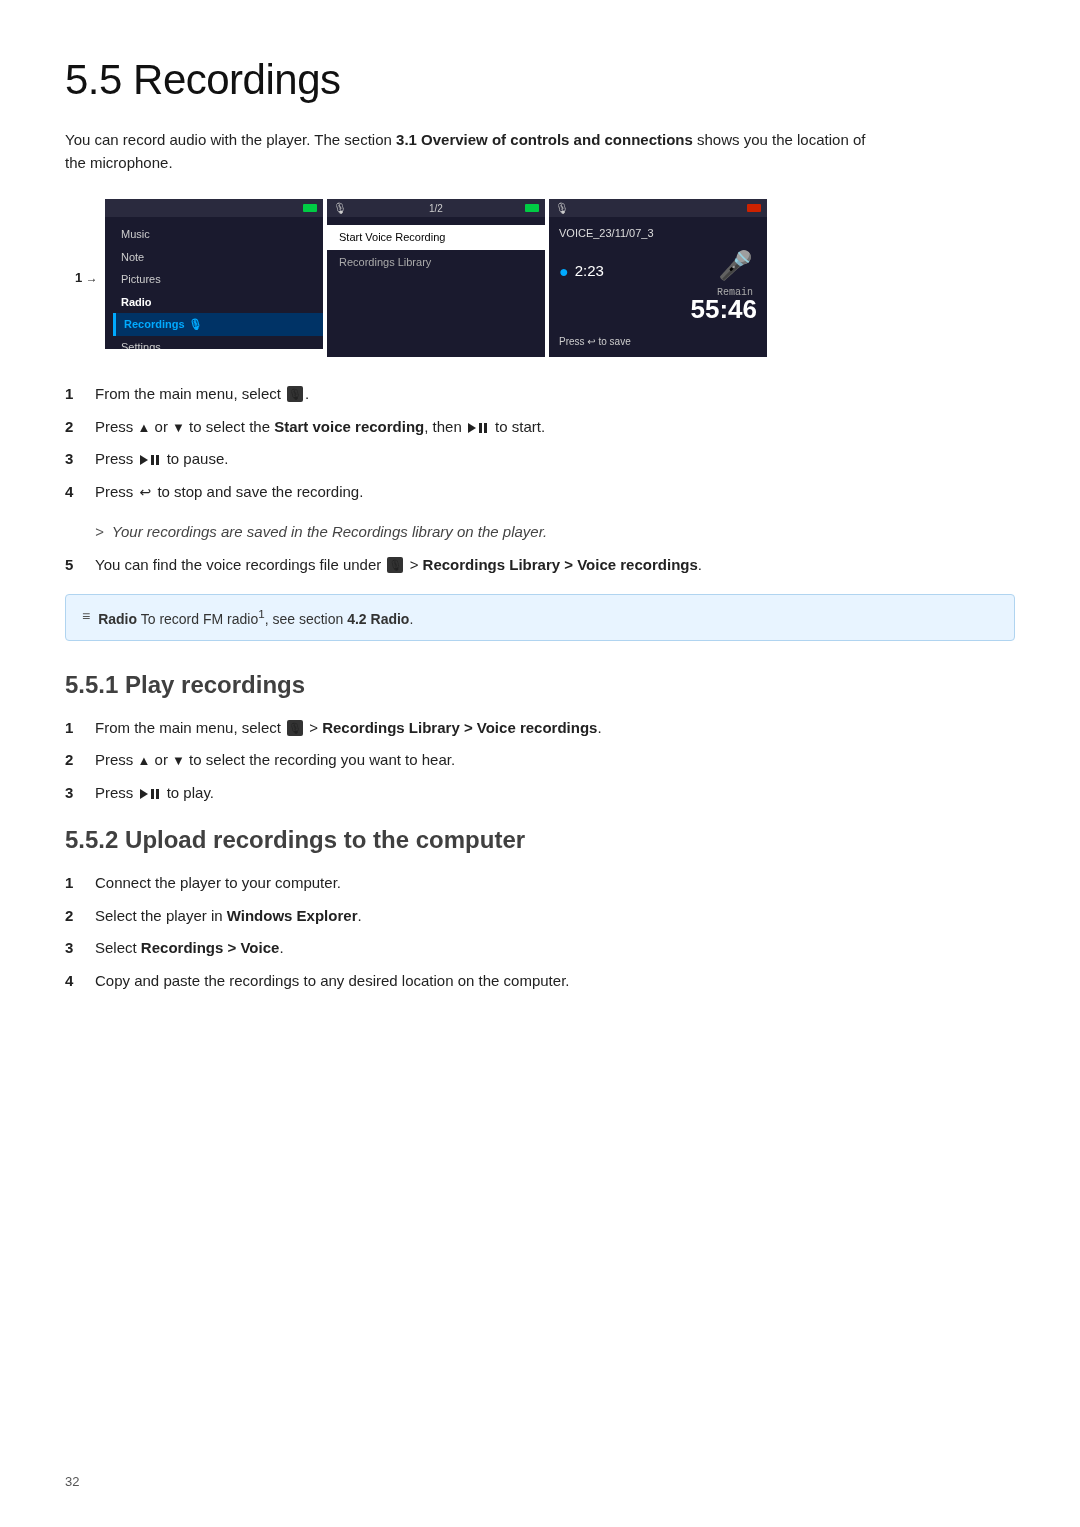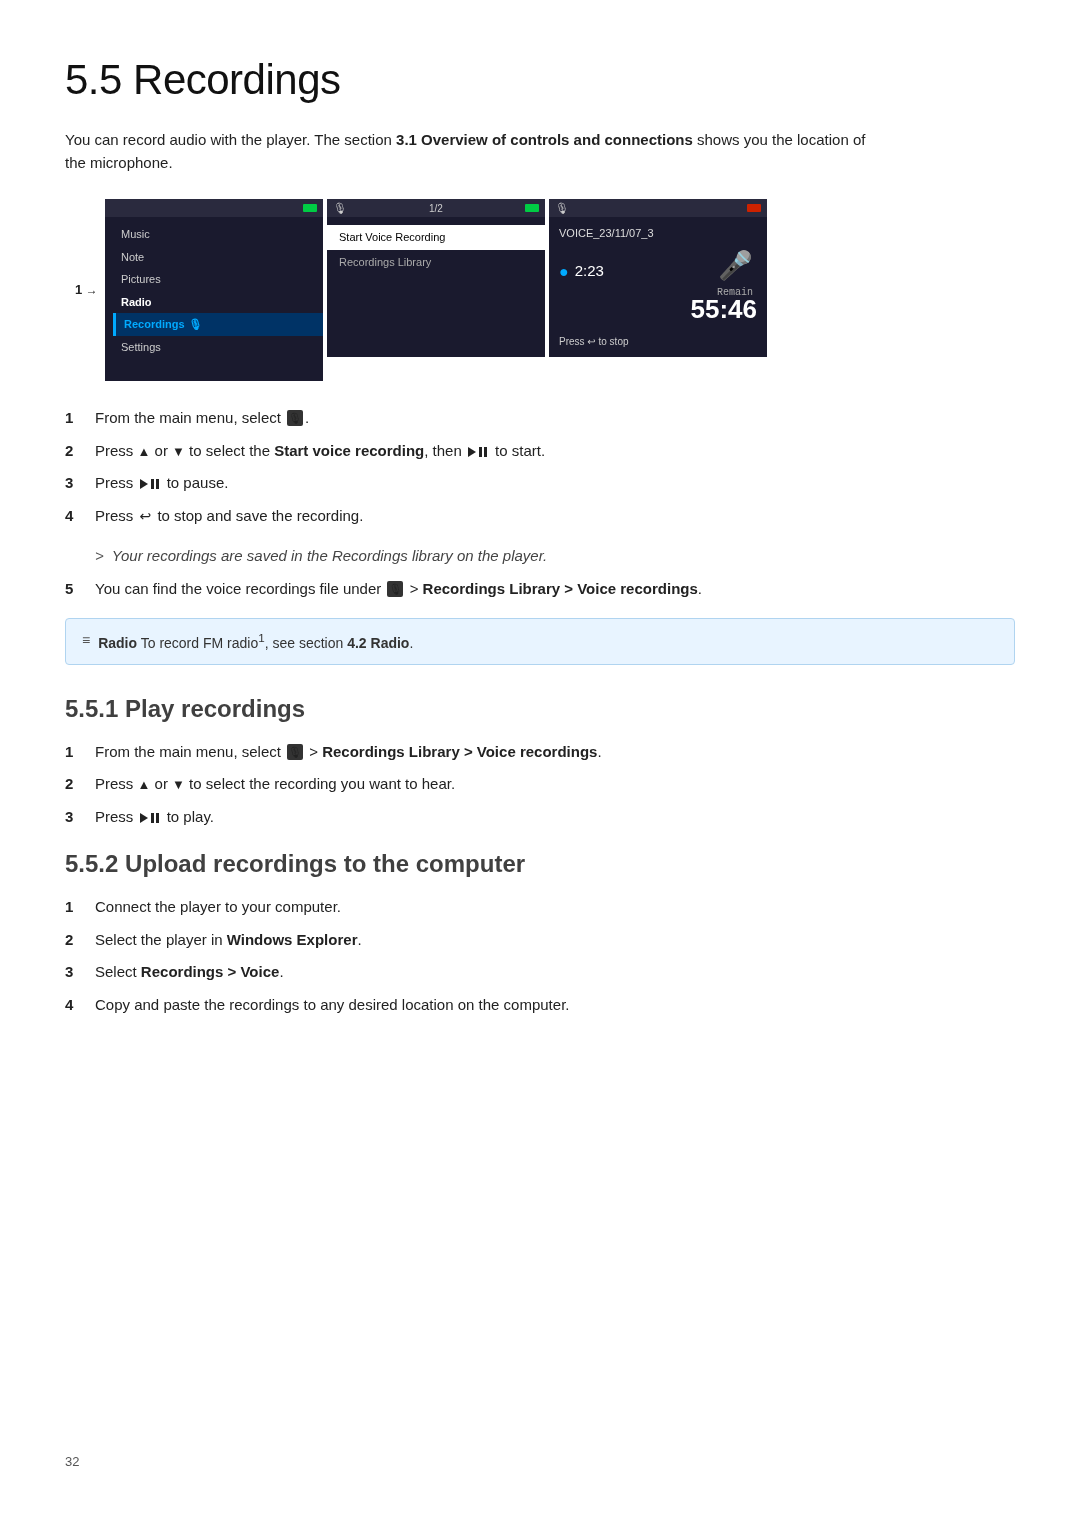--- a/index.html
+++ b/index.html
@@ -30,21 +30,21 @@
 
     .screen {
       background: #1a1a2e;
       border: none;
       position: relative;
       overflow: hidden;
     }
 
     .screen-left {
       width: 218px;
-      height: 182px;
+      height: 150px;
     }
 
     .screen-middle {
       width: 218px;
       height: 158px;
     }
 
     .screen-right {
       width: 218px;
       height: 158px;
@@ -334,21 +334,21 @@
     .back-icon {
       display: inline-block;
       font-size: 14px;
       margin: 0 2px;
       vertical-align: middle;
     }
 
     
     .page-number {
       position: fixed;
-      bottom: 56px;
+      bottom: 36px;
       left: 65px;
       font-size: 13px;
       color: #555;
     }
 
     b { font-weight: bold; }
     em { font-style: italic; }
   </style>
 </head>
 <body>
@@ -405,21 +405,21 @@
     </div>
     <div style="padding: 8px 10px; position: relative; height: calc(100% - 18px);">
       <div class="voice-filename" style="color:#ddd; font-size:11px;">VOICE_23/11/07_3</div>
       <div class="mic-big">🎤</div>
       <div class="remain-label" style="font-size:10px; color:#aaa; position:absolute; right:14px; top:68px;font-family:Liberation Mono, monospace;">Remain</div>
       <div style="display:flex; align-items:center; margin-top:18px; gap:6px;">
         <span class="bullet" style="color:#00aaff; font-size:16px;">●</span>
         <span style="color:#fff; font-size:15px;">2:23</span>
       </div>
       <div class="remain-time" style="font-size:26px; font-weight:bold; color:#fff; position:absolute; right:10px; bottom:28px;">55:46</div>
-      <div class="stop-instruction" style="font-size:10px; color:#ccc; position:absolute; bottom:8px; left:10px;">Press ↩ to stop</div>
+      <div class="stop-instruction" style="font-size:10px; color:#ccc; position:absolute; bottom:8px; left:10px;">Press ↩ to save</div>
     </div>
   </div>
 </div>
 
 
 <ol class="steps-list">
   <li>
     <span class="step-num">1</span>
     <span class="step-text">
       From the main menu, select <span class="icon-inline"></span>.

